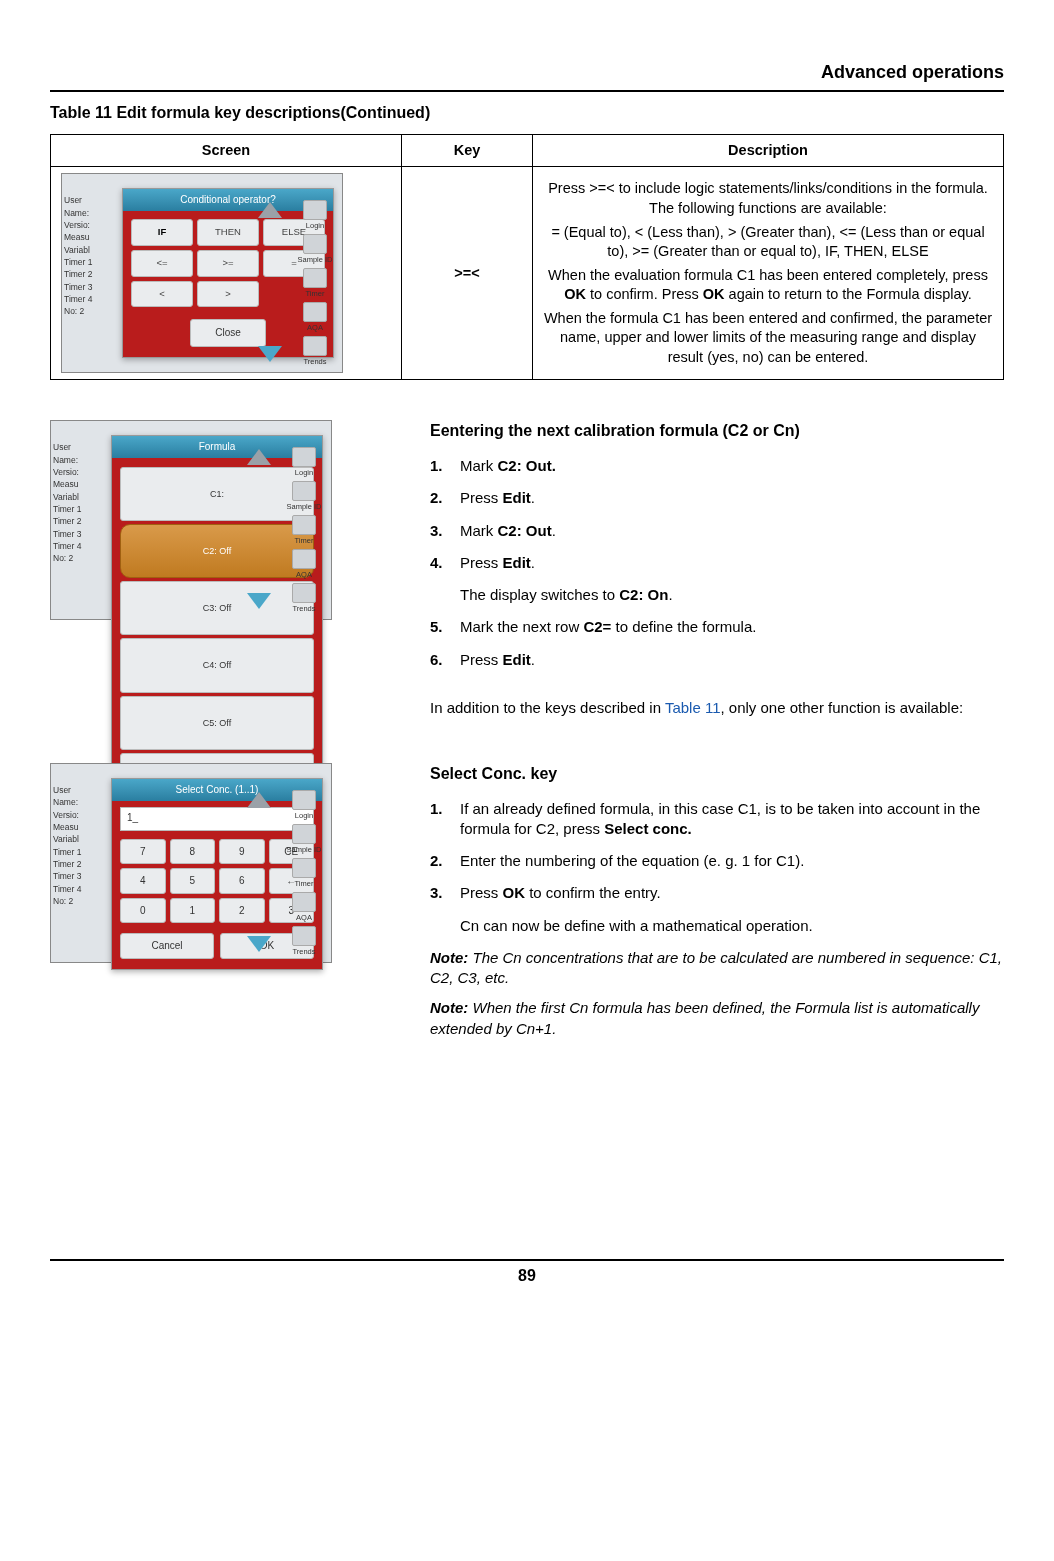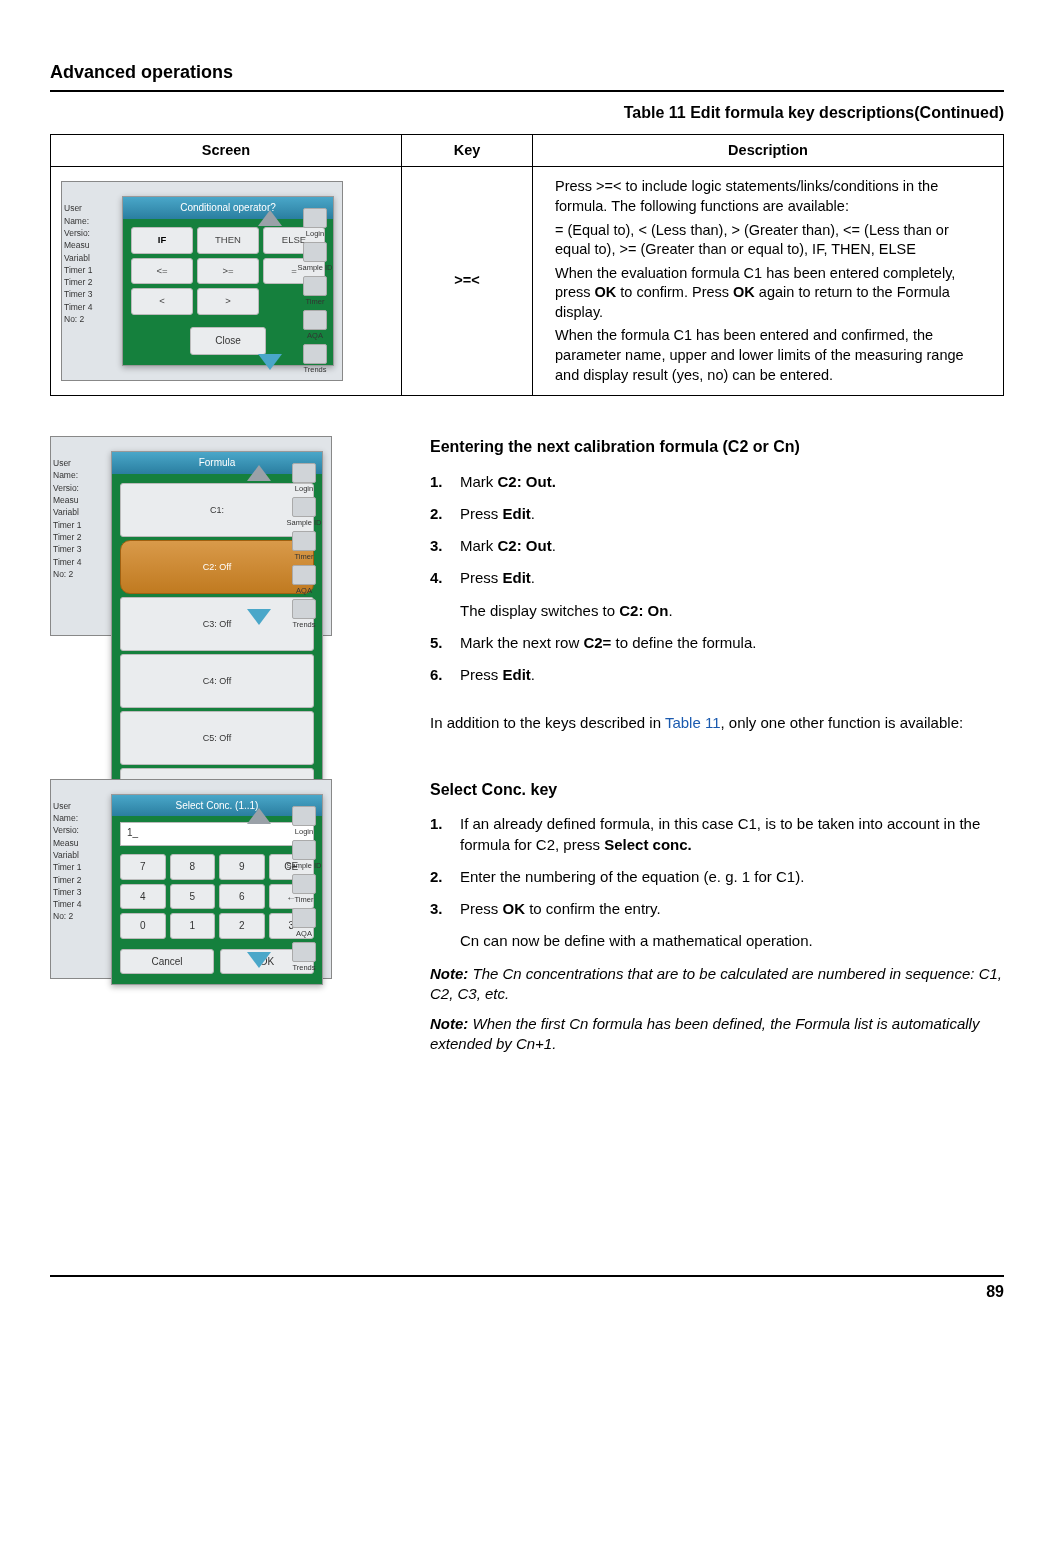--- a/index.html
+++ b/index.html
@@ -5,30 +5,31 @@
   body {
     font-family: Arial, Helvetica, sans-serif;
     font-size: 15px;
     margin: 0;
     padding: 60px 50px 30px 50px;
     width: 954px;
     color: #000;
     line-height: 1.35;
   }
   .header-title {
+    text-align: right;
     font-weight: bold;
     font-size: 18px;
     margin-bottom: 6px;
   }
   .top-rule {
     border-top: 2px solid #000;
     margin-bottom: 10px;
   }
   .table-caption {
-    text-align: right;
+    text-align: left;
     font-weight: bold;
     font-size: 16px;
     margin-bottom: 10px;
   }
   table.main-table {
     border-collapse: collapse;
     width: 100%;
     margin-bottom: 40px;
   }
   table.main-table th,
@@ -37,21 +38,21 @@
     padding: 6px 10px;
     vertical-align: middle;
     font-size: 14.5px;
   }
   table.main-table th {
     font-weight: bold;
     text-align: center;
   }
   .col-screen { width: 330px; margin-left: 24px; }
   .col-key { width: 110px; text-align:center; font-weight:bold; }
-  .col-desc p { margin: 4px 12px; }
+  .col-desc p { margin: 4px 0; text-align: center; }
   
   .screenshot {
     width: 282px;
     height: 200px;
     background: #e0e4e8;
     border: 1px solid #888;
     position: relative;
     font-size: 9px;
     color: #333;
     box-sizing: border-box;
@@ -77,21 +78,21 @@
     width:22px;height:18px;
     margin:0 auto 1px;
     background:#d0d4d8;
     border:1px solid #aaa;
     border-radius:2px;
   }
   .dialog {
     position:absolute;
     left:60px; top:14px;
     width:210px;
-    background:#15803d;
+    background:#b91c1c;
     border:1px solid #999;
     box-shadow:0 2px 6px rgba(0,0,0,0.3);
   }
   .dialog-title {
     background: linear-gradient(#4aa7c9,#2a7ea0);
     color:#fff;
     font-size:10px;
     padding:4px 6px;
     text-align:center;
   }
@@ -211,21 +212,21 @@
   .sec-heading { font-weight:bold; font-size:16px; margin:0 0 14px 0; }
   ol.steps { list-style:none; padding:0; margin:0; }
   ol.steps > li { display:flex; margin:0 0 12px 0; }
   ol.steps > li .num { width:30px; flex-shrink:0; font-weight:bold; }
   ol.steps > li .txt { flex:1; }
   .substep { margin:8px 0 0 30px; }
   .link { color:#1a5aaf; }
   .note { font-style:italic; margin:10px 0; }
   .note b { font-style:italic; font-weight:bold; }
   .bottom-rule { border-top:2px solid #000; margin-top:210px; }
-  .page-num { text-align:right; font-weight:bold; font-size:16px; margin-top:4px; }
+  .page-num { text-align:center; font-weight:bold; font-size:16px; margin-top:4px; }
 </style>
 </head>
 <body>
 
 <div class="header-title">Advanced operations</div>
 <div class="top-rule"></div>
 
 <div class="table-caption">Table 11 Edit formula key descriptions(Continued)</div>
 
 <table class="main-table">

